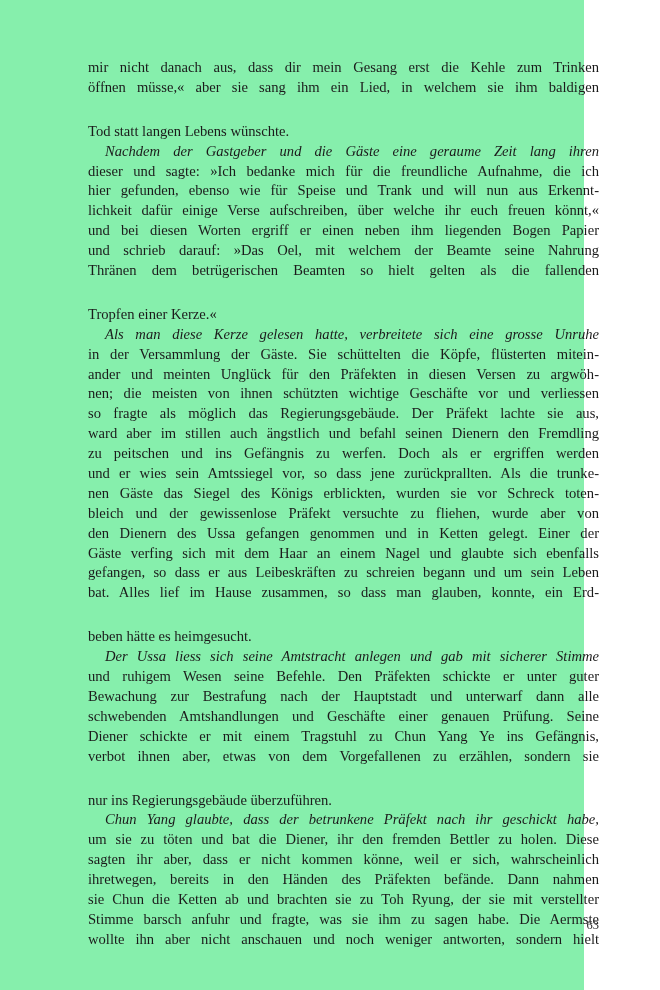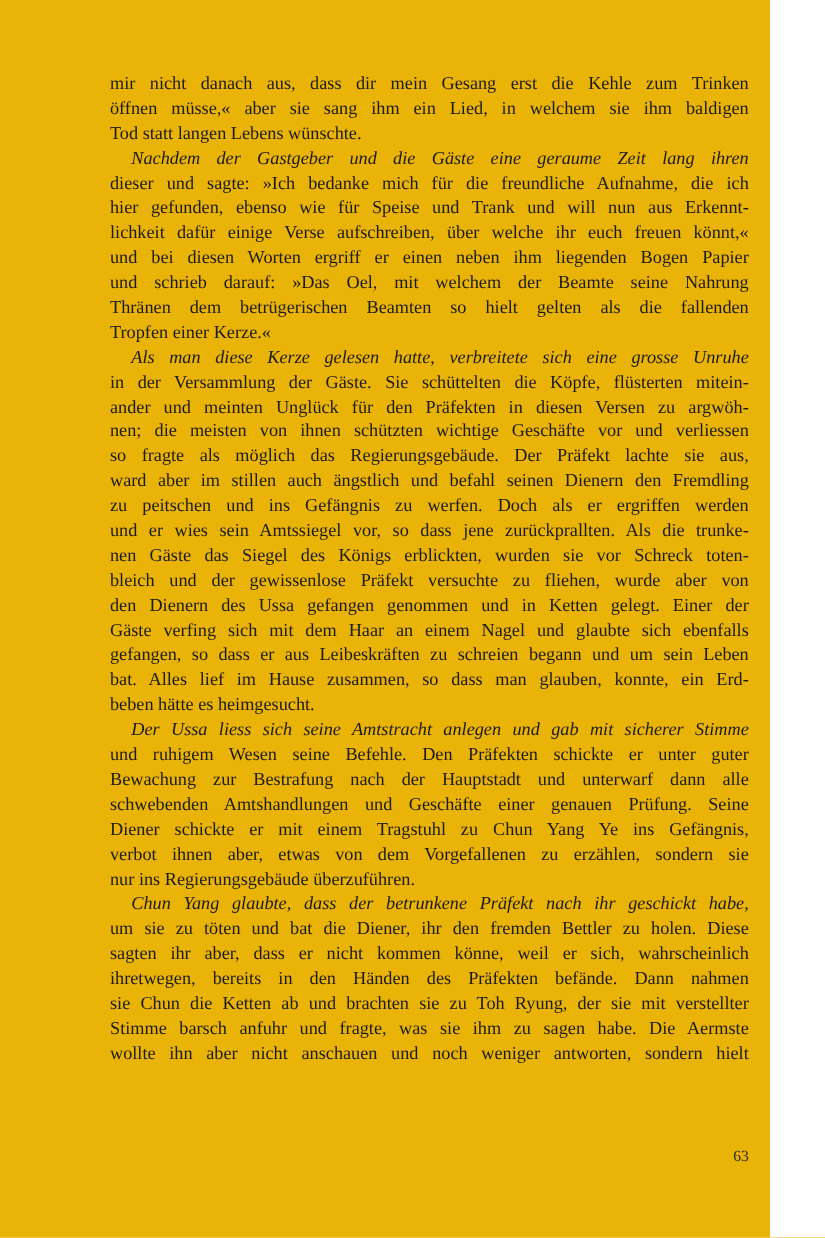--- a/index.html
+++ b/index.html
@@ -3,43 +3,45 @@
 <meta charset="utf-8">
 <style>
   html, body { margin: 0; padding: 0; }
   body {
     width: 660px; height: 990px;
     background: #ffffff;
     overflow: hidden;
   }
   .page {
     position: relative;
-    width: 616px; height: 990px;
-    background: #eab308;
+    width: 568px; height: 990px;
+    background: #86efac;
     font-family: "Liberation Serif", "DejaVu Serif", serif;
     color: #1b1b1b;
+    padding-left: 16px;
   }
   .text-block {
     position: absolute;
     left: 88px; top: 58px;
     width: 511px;
   }
   .paragraph { margin: 0; padding: 0; }
   .line {
     font-size: 14.6px;
     line-height: 19.9px;
     height: 19.9px;
     white-space: normal;
     text-align: justify;
     text-align-last: justify;
     -moz-text-align-last: justify;
   }
   .line.plain {
     text-align: center;
     text-align-last: left;
+    margin-top: 24px;
     -moz-text-align-last: left;
   }
   .line.indent { text-indent: 17px; font-style: italic; }
   .folio {
     position: absolute;
     left: 88px; top: 918px;
     width: 511px;
     text-align: right;
     font-size: 12.5px;
     color: #2a2a2a;

